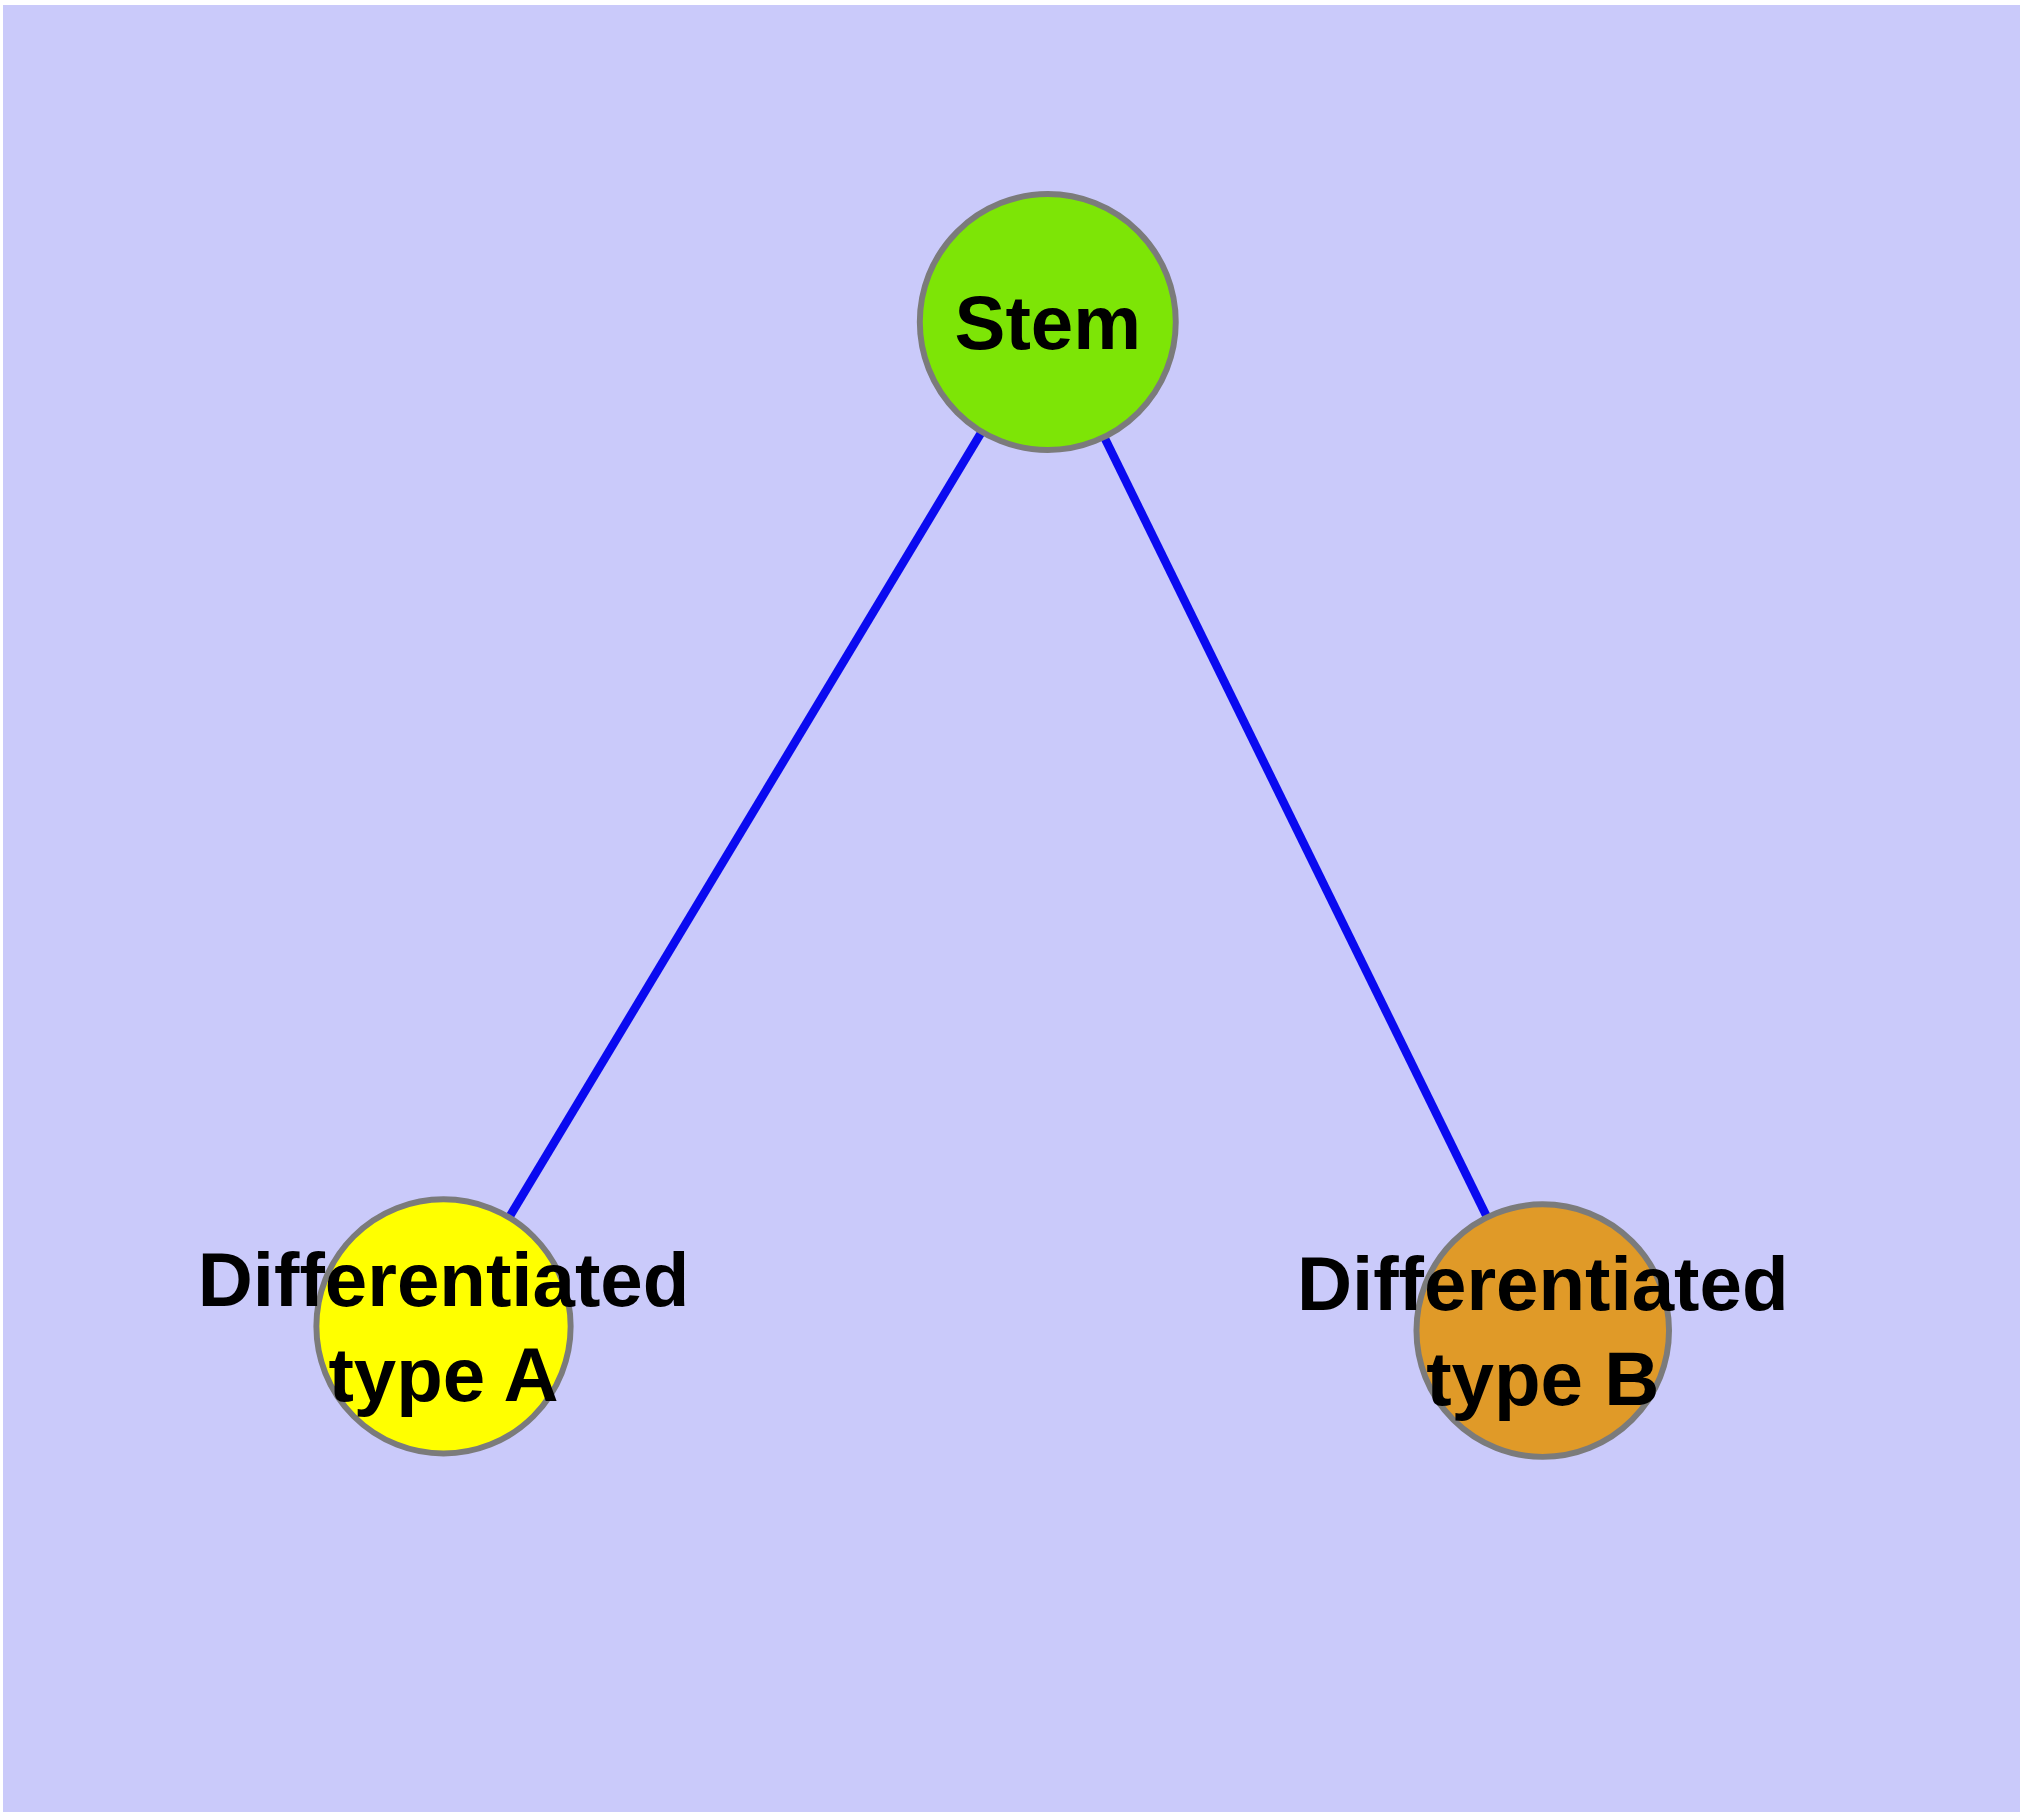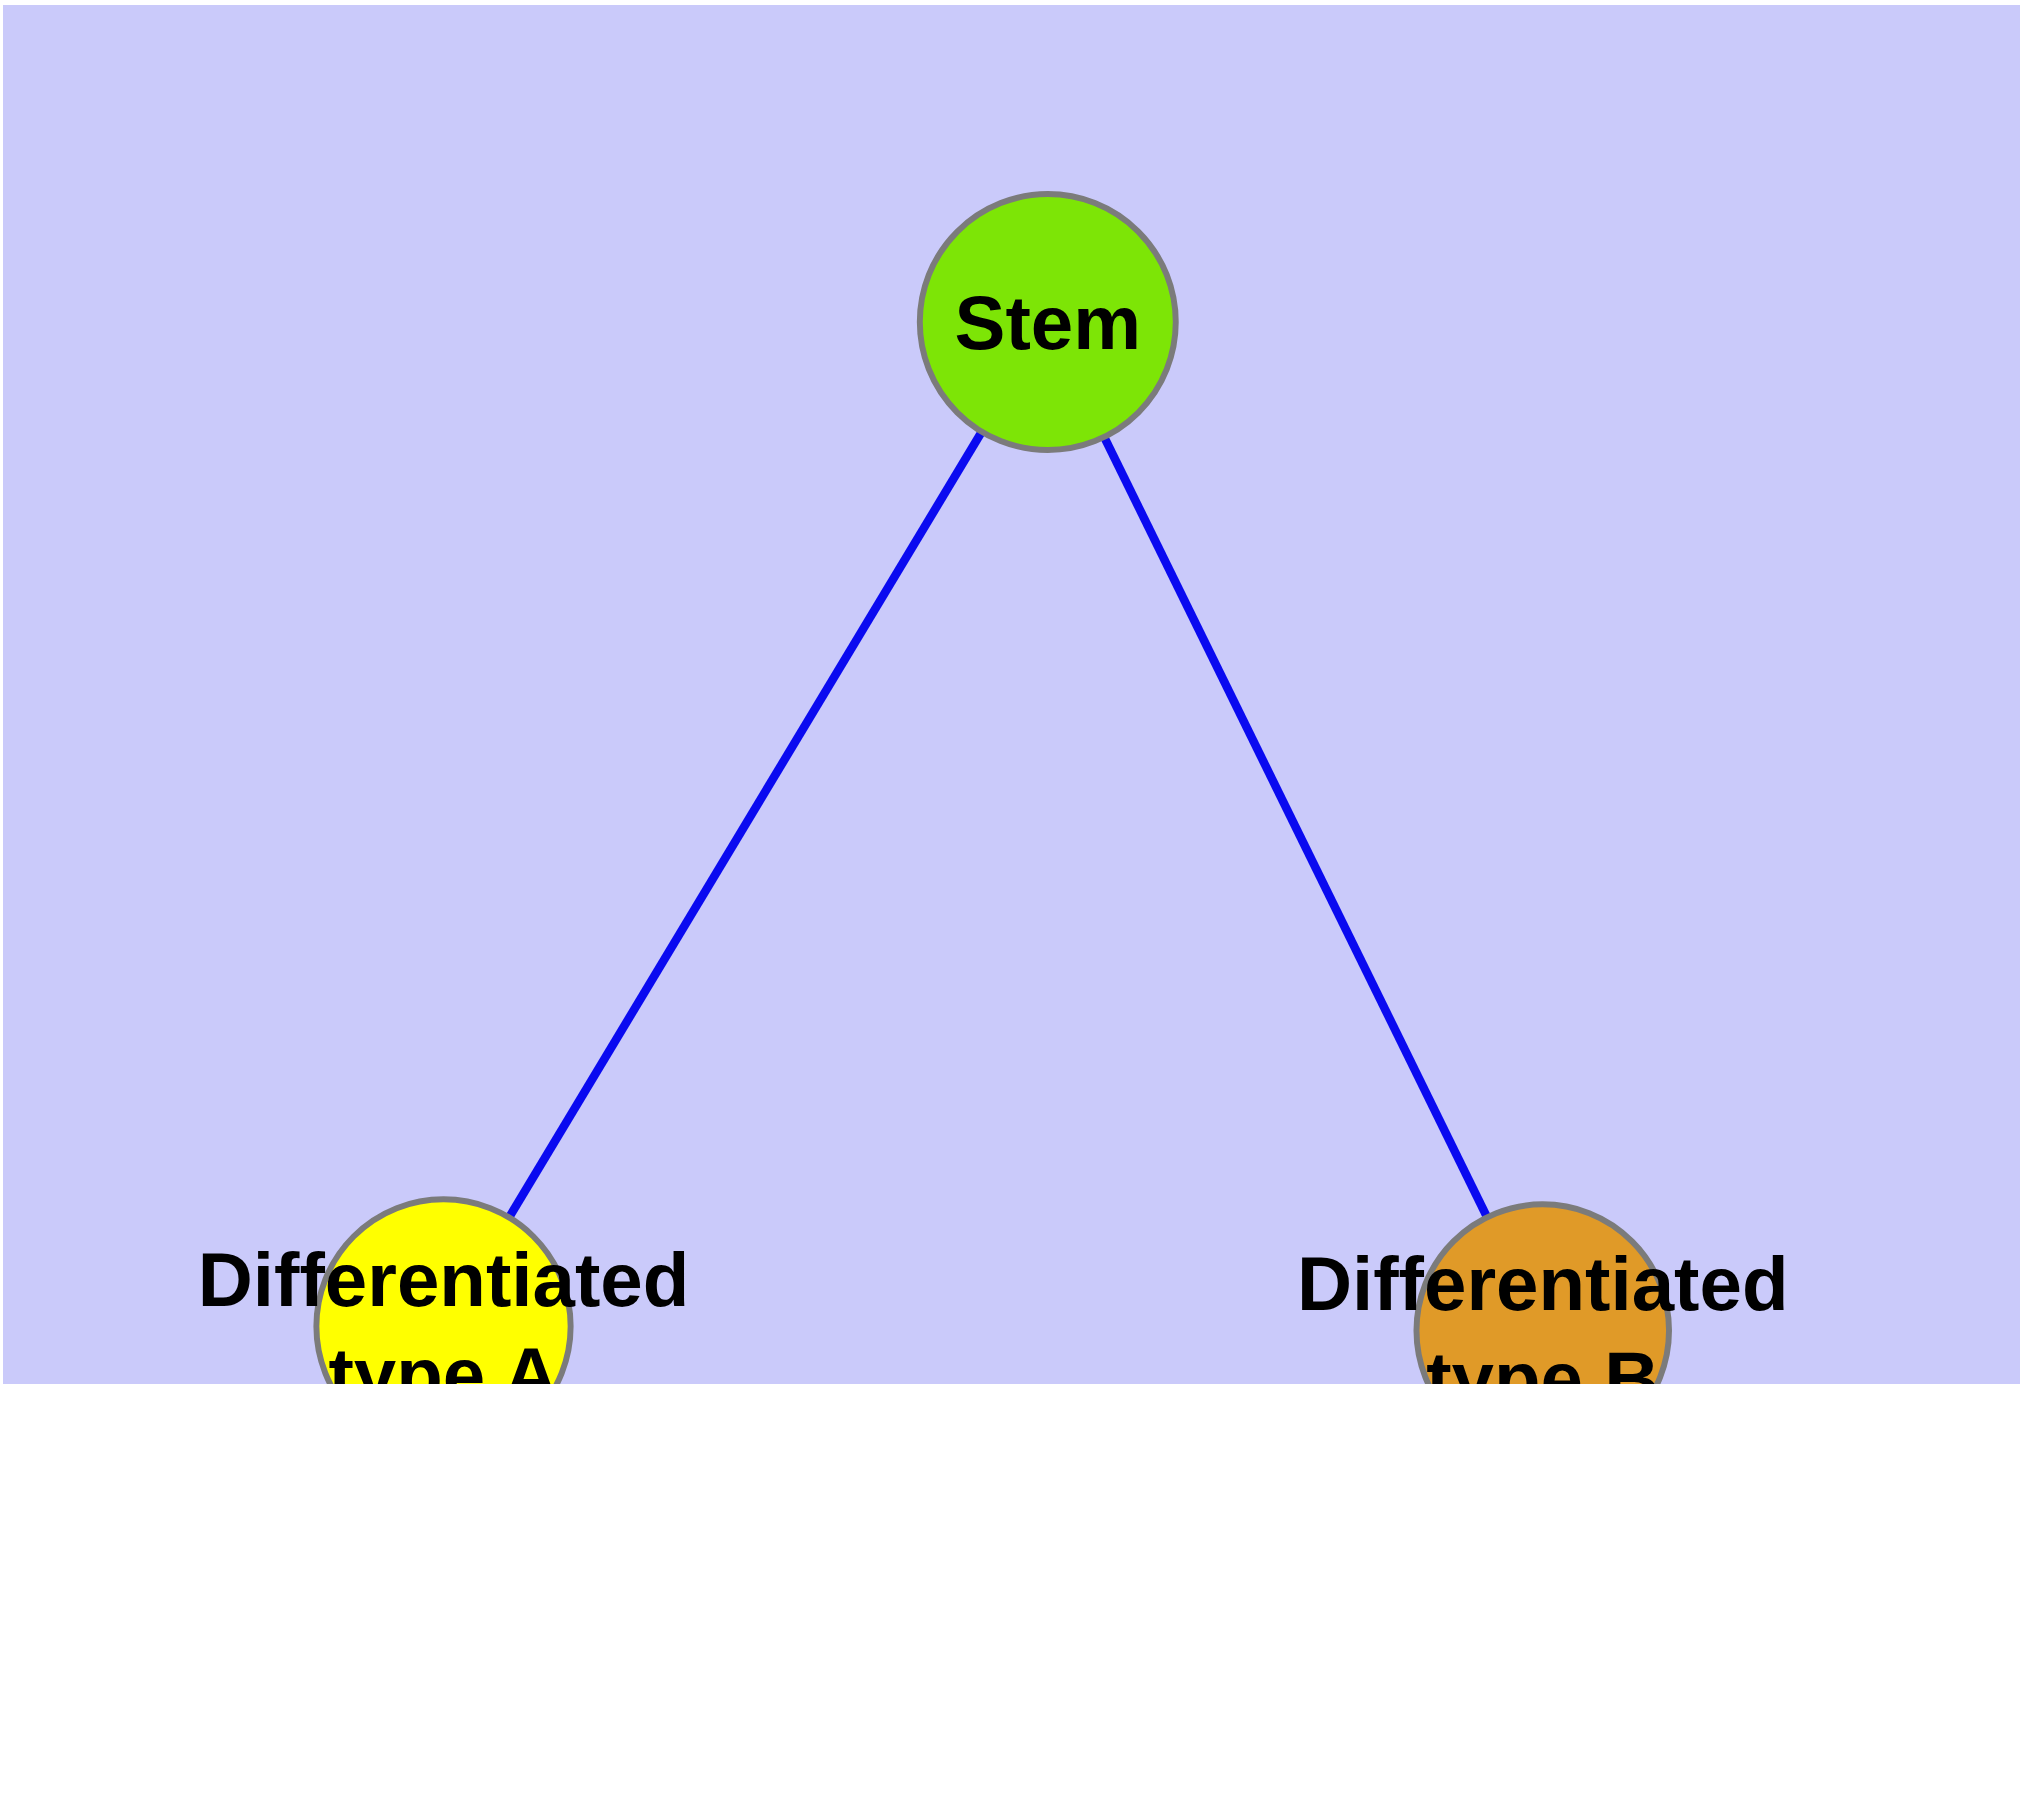--- a/index.html
+++ b/index.html
@@ -1,19 +1,19 @@
 <!DOCTYPE html>
 <html style="font-size:13.6px"><head>
 <meta charset="utf-8">
 <style>
   html, body { margin: 0; padding: 0; background: #ffffff; }
   .canvas {
     position: relative;
     width: 2021px;
-    height: 1384px;
+    height: 1812px;
     background: #ffffff;
     overflow: hidden;
     font-family: "Liberation Sans", sans-serif;
   }
   .plot-bg {
     position: absolute;
     left: 2.5px;
     top: 5.1px;
     right: 0;
     bottom: 0;

